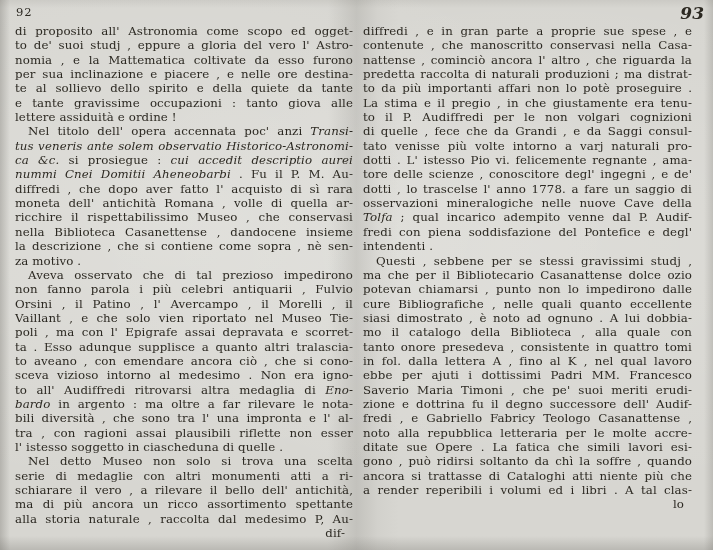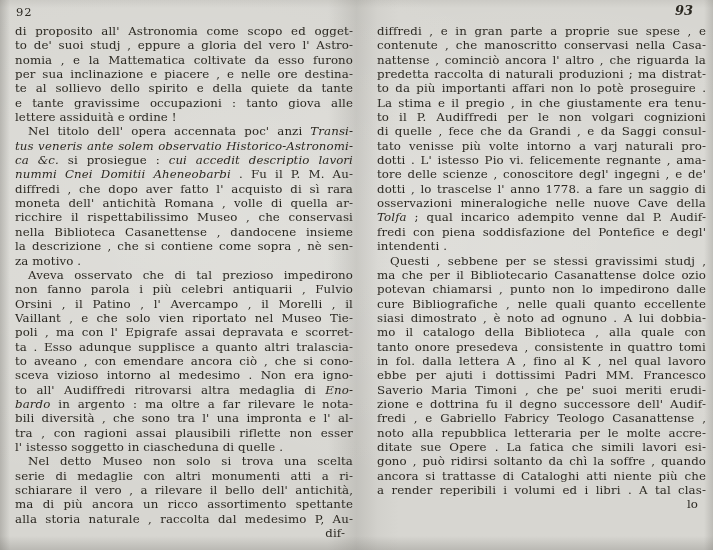--- a/index.html
+++ b/index.html
@@ -15,55 +15,55 @@
       linear-gradient(0deg, rgba(100,98,92,0.25) 0px, rgba(100,98,92,0.0) 14px),
       linear-gradient(180deg, rgba(100,98,92,0.10) 0px, rgba(100,98,92,0.0) 8px),
       linear-gradient(90deg, rgba(90,88,82,0.0) 46%, rgba(90,88,82,0.16) 50%, rgba(90,88,82,0.04) 53%, rgba(90,88,82,0.0) 56%),
       radial-gradient(ellipse at 25% 40%, rgba(255,255,252,0.20), rgba(255,255,252,0) 60%),
       radial-gradient(ellipse at 75% 45%, rgba(255,255,252,0.16), rgba(255,255,252,0) 60%);
     font-family: "DejaVu Serif", "Liberation Serif", serif;
     color: #2c2922;
   }
   .text-block { position: absolute; top: 24px; }
   .text-left  { left: 15px;  width: 338px; }
-  .text-right { left: 377px; width: 329px; }
+  .text-right { left: 363px; width: 329px; }
   .line {
     line-height: 14.35px;
     font-size: 11.8px;
     letter-spacing: 0.1px;
     text-align: justify;
     text-align-last: justify;
     white-space: normal;
   }
   .line.short { text-align-last: left; }
   .line.cw    { text-align-last: right; padding-right: 8px; }
   .line.indent { text-indent: 13px; }
   .it { font-style: italic; }
   .pagenum { position: absolute; }
   .pn-left  { left: 16px; top: 5px; font-size: 11.5px; letter-spacing: 1px; }
-  .pn-right { right: 20px; top: 3px; font-size: 13px; font-weight: bold; font-style: italic; }
+  .pn-right { right: 9px; top: 3px; font-size: 17px; font-weight: bold; font-style: italic; }
 </style>
 </head>
 <body>
 
 <div class="scan">
   <div class="pagenum pn-left">92</div>
   <div class="pagenum pn-right">93</div>
 
   <div class="text-block text-left" id="left-lines">
       <div class="line"><span>di proposito all' Astronomia come scopo ed ogget-</span></div>
       <div class="line"><span>to de' suoi studj , eppure a gloria del vero l' Astro-</span></div>
       <div class="line"><span>nomia , e la Mattematica coltivate da esso furono</span></div>
       <div class="line"><span>per sua inclinazione e piacere , e nelle ore destina-</span></div>
       <div class="line"><span>te al sollievo dello spirito e della quiete da tante</span></div>
       <div class="line"><span>e tante gravissime occupazioni : tanto giova alle</span></div>
       <div class="line short"><span>lettere assiduità e ordine !</span></div>
       <div class="line indent"><span>Nel titolo dell' opera accennata poc' anzi </span><span class="it">Transi-</span></div>
       <div class="line"><span class="it">tus veneris ante solem observatio Historico-Astronomi-</span></div>
-      <div class="line"><span class="it">ca &amp;c.</span><span> si prosiegue : </span><span class="it">cui accedit descriptio lavori</span></div>
+      <div class="line"><span class="it">ca &amp;c.</span><span> si prosiegue : </span><span class="it">cui accedit descriptio aurei</span></div>
       <div class="line"><span class="it">nummi Cnei Domitii Aheneobarbi</span><span> . Fu il P. M. Au-</span></div>
       <div class="line"><span>diffredi , che dopo aver fatto l' acquisto di sì rara</span></div>
       <div class="line"><span>moneta dell' antichità Romana , volle di quella ar-</span></div>
       <div class="line"><span>ricchire il rispettabilissimo Museo , che conservasi</span></div>
       <div class="line"><span>nella Biblioteca Casanettense , dandocene insieme</span></div>
       <div class="line"><span>la descrizione , che si contiene come sopra , nè sen-</span></div>
       <div class="line short"><span>za motivo .</span></div>
       <div class="line indent"><span>Aveva osservato che di tal prezioso impedirono</span></div>
       <div class="line"><span>non fanno parola i più celebri antiquarii , Fulvio</span></div>
       <div class="line"><span>Orsini , il Patino , l' Avercampo , il Morelli , il</span></div>

